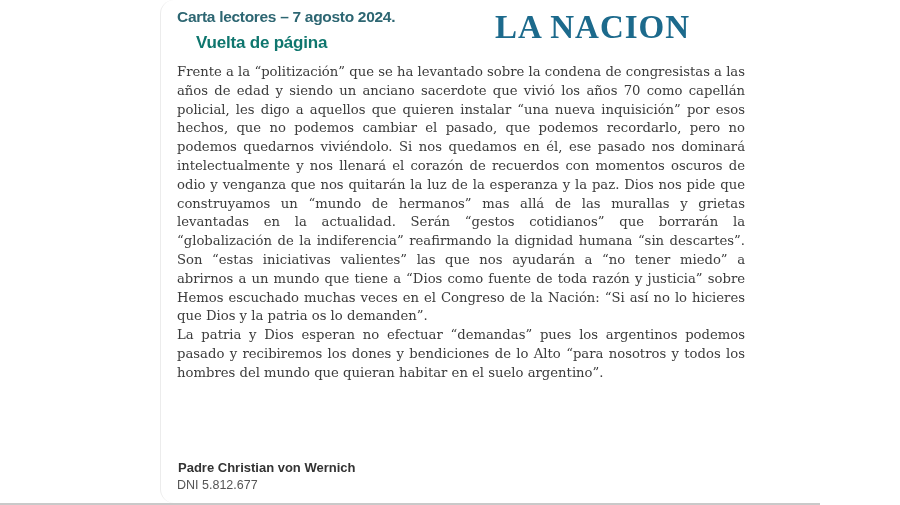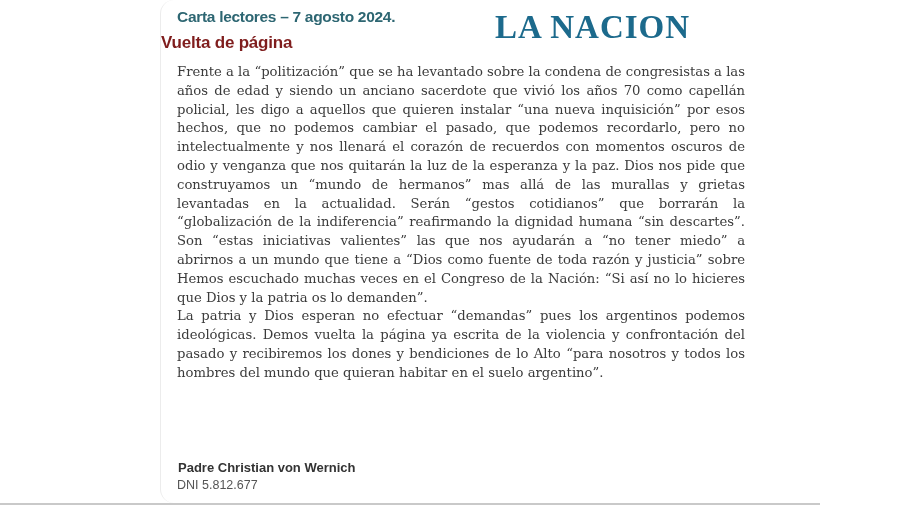--- a/index.html
+++ b/index.html
@@ -45,26 +45,26 @@
       left: 16px;
       top: 8px;
       font-family: "Liberation Sans", sans-serif;
       font-weight: bold;
       font-size: 15.5px;
       color: #2d6672;
       letter-spacing: -0.3px;
     }
     .headline {
       position: absolute;
-      left: 0;
+      left: 35px;
       top: 33px;
       font-family: "Liberation Sans", sans-serif;
       font-weight: bold;
       font-size: 17px;
-      color: #7f1d1d;
+      color: #0f766e;
       letter-spacing: -0.2px;
     }
     .masthead {
       position: absolute;
       left: 334px;
       top: 9px;
       font-family: "Liberation Serif", serif;
       font-weight: bold;
       font-size: 33px;
       color: #1c6a8c;
@@ -117,31 +117,31 @@
       <div class="kicker">Carta lectores – 7 agosto 2024.</div>
       <div class="headline">Vuelta de página</div>
       <div class="masthead">LA NACION</div>
     </div>
 
     <div class="body-text">
       <span class="line">Frente a la “politización” que se ha levantado sobre la condena de congresistas a las</span>
       <span class="line">años de edad y siendo un anciano sacerdote que vivió los años 70 como capellán</span>
       <span class="line">policial, les digo a aquellos que quieren instalar “una nueva inquisición” por esos</span>
       <span class="line">hechos, que no podemos cambiar el pasado, que podemos recordarlo, pero no</span>
+      <span class="line">podemos quedarnos viviéndolo. Si nos quedamos en él, ese pasado nos dominará</span>
       <span class="line">intelectualmente y nos llenará el corazón de recuerdos con momentos oscuros de</span>
       <span class="line">odio y venganza que nos quitarán la luz de la esperanza y la paz. Dios nos pide que</span>
       <span class="line">construyamos un “mundo de hermanos” mas allá de las murallas y grietas</span>
       <span class="line">levantadas en la actualidad. Serán “gestos cotidianos” que borrarán la</span>
       <span class="line">“globalización de la indiferencia” reafirmando la dignidad humana “sin descartes”.</span>
       <span class="line">Son “estas iniciativas valientes” las que nos ayudarán a “no tener miedo” a</span>
       <span class="line">abrirnos a un mundo que tiene a “Dios como fuente de toda razón y justicia” sobre</span>
       <span class="line">Hemos escuchado muchas veces en el Congreso de la Nación: “Si así no lo hicieres</span>
       <span class="line last">que Dios y la patria os lo demanden”.</span>
       <span class="line">La patria y Dios esperan no efectuar “demandas” pues los argentinos podemos</span>
-      <span class="line">ideológicas. Demos vuelta la página ya escrita de la violencia y confrontación del</span>
       <span class="line">pasado y recibiremos los dones y bendiciones de lo Alto “para nosotros y todos los</span>
       <span class="line last">hombres del mundo que quieran habitar en el suelo argentino”.</span>
     </div>
 
     <div class="signature">Padre Christian von Wernich</div>
     <div class="dni">DNI 5.812.677</div>
   </div>
   <div class="bottom-rule"></div>
 </div>
 

